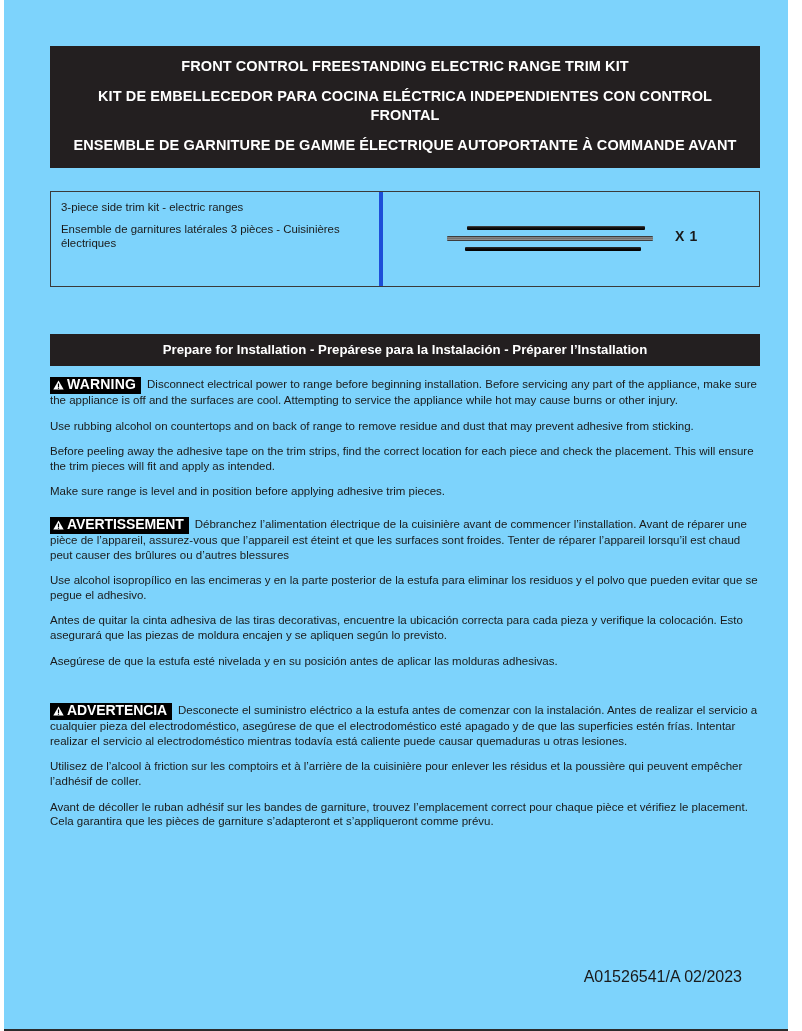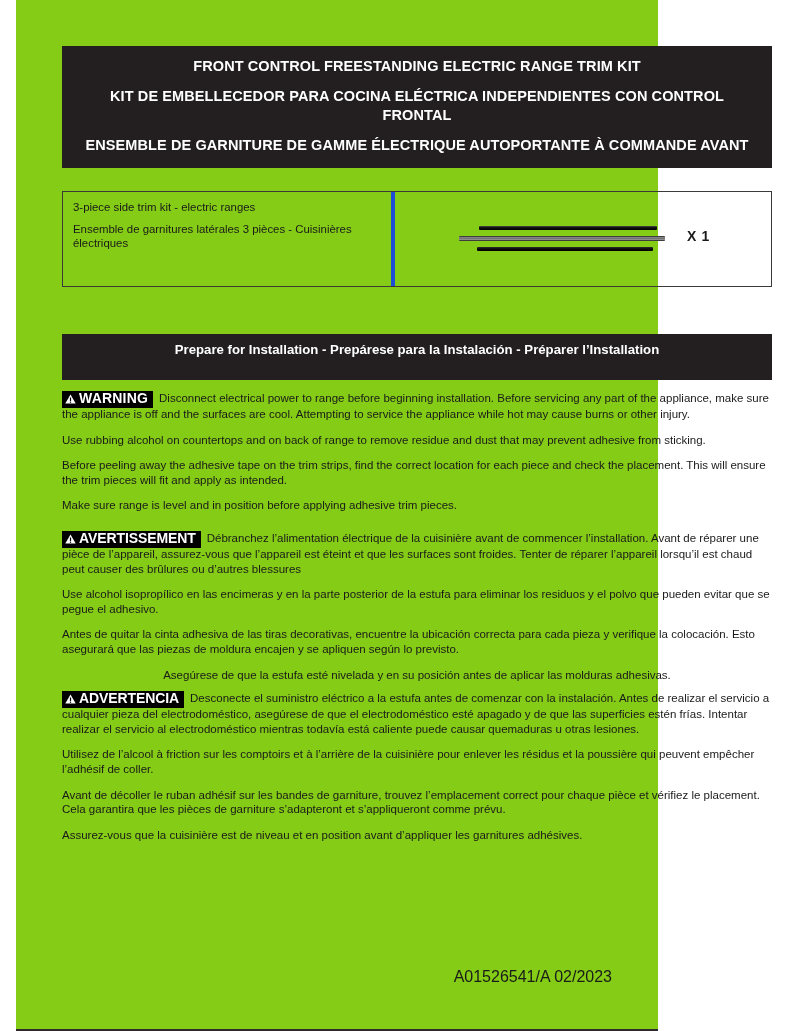--- a/index.html
+++ b/index.html
@@ -10,26 +10,26 @@
   body {
     width: 802px;
     height: 1031px;
     position: relative;
     font-family: "Liberation Sans", sans-serif;
     color: #1a1a1a;
     overflow: hidden;
   }
   .page {
     position: absolute;
-    left: 16px; top: 0;
-    width: 642px;
+    left: 4px; top: 0;
+    width: 784px;
     height: 1031px;
     border-bottom: 2px solid #2b2b2b;
     box-sizing: border-box;
-    background: #84cc16;
+    background: #7dd3fc;
   }
   .content {
     position: absolute;
     left: 46px;
     top: 46px;
     width: 710px;
   }
 
   
   .title-banner {
@@ -114,21 +114,21 @@
   }
 
   
   .section-bar {
     margin-top: 47px;
     background: #231f20;
     color: #ffffff;
     text-align: center;
     font-weight: bold;
     font-size: 13.2px;
-    padding: 8px 10px 23px 10px;
+    padding: 8px 10px 9px 10px;
     box-sizing: border-box;
   }
 
   
   .body-block { margin-top: 10px; }
   .para {
     font-size: 11.5px;
     line-height: 14.6px;
     margin: 0 0 11px 0;
     text-align: left;
@@ -213,29 +213,28 @@
       <p class="para" style="margin-bottom:17px;"><span>Make sure range is level and in position before applying adhesive trim pieces.</span></p>
 
       <p class="para"><span class="badge badge-narrow"><span class="tri"><svg width="11" height="10" viewBox="0 0 11 10" aria-hidden="true">
                 <polygon points="5.5,0.4 10.7,9.6 0.3,9.6" fill="#ffffff"></polygon>
                 <rect x="4.9" y="3.5" width="1.2" height="3.5" fill="#000000"></rect>
                 <rect x="4.9" y="7.6" width="1.2" height="1.2" fill="#000000"></rect>
               </svg></span><span class="badge-label">AVERTISSEMENT</span></span><span>Débranchez l’alimentation électrique de la cuisinière avant de commencer l’installation. Avant de réparer une pièce de l’appareil, assurez-vous que l’appareil est éteint et que les surfaces sont froides. Tenter de réparer l’appareil lorsqu’il est chaud peut causer des brûlures ou d’autres blessures</span></p>
 
       <p class="para">Use alcohol isopropílico en las encimeras y en la parte posterior de la estufa para eliminar los residuos y el polvo que pueden evitar que se pegue el adhesivo.</p>
       <p class="para">Antes de quitar la cinta adhesiva de las tiras decorativas, encuentre la ubicación correcta para cada pieza y verifique la colocación. Esto asegurará que las piezas de moldura encajen y se apliquen según lo previsto.</p>
-      <p class="para" style="margin-bottom:8px;text-align:center;"><span>Asegúrese de que la estufa esté nivelada y en su posición antes de aplicar las molduras adhesivas.</span></p>
+      <p class="para" style="margin-bottom:34px;"><span>Asegúrese de que la estufa esté nivelada y en su posición antes de aplicar las molduras adhesivas.</span></p>
 
       <p class="para"><span class="badge badge-narrow"><span class="tri"><svg width="11" height="10" viewBox="0 0 11 10" aria-hidden="true">
                 <polygon points="5.5,0.4 10.7,9.6 0.3,9.6" fill="#ffffff"></polygon>
                 <rect x="4.9" y="3.5" width="1.2" height="3.5" fill="#000000"></rect>
                 <rect x="4.9" y="7.6" width="1.2" height="1.2" fill="#000000"></rect>
               </svg></span><span class="badge-label">ADVERTENCIA</span></span><span>Desconecte el suministro eléctrico a la estufa antes de comenzar con la instalación. Antes de realizar el servicio a cualquier pieza del electrodoméstico, asegúrese de que el electrodoméstico esté apagado y de que las superficies estén frías. Intentar realizar el servicio al electrodoméstico mientras todavía está caliente puede causar quemaduras u otras lesiones.</span></p>
 
       <p class="para">Utilisez de l’alcool à friction sur les comptoirs et à l’arrière de la cuisinière pour enlever les résidus et la poussière qui peuvent empêcher l’adhésif de coller.</p>
       <p class="para">Avant de décoller le ruban adhésif sur les bandes de garniture, trouvez l’emplacement correct pour chaque pièce et vérifiez le placement. Cela garantira que les pièces de garniture s’adapteront et s’appliqueront comme prévu.</p>
-      <p class="para">Assurez-vous que la cuisinière est de niveau et en position avant d’appliquer les garnitures adhésives.</p>
 
     </div>
   </div>
 
   <div class="footer-code">A01526541/A 02/2023</div>
 </div>
 
 </body></html>

